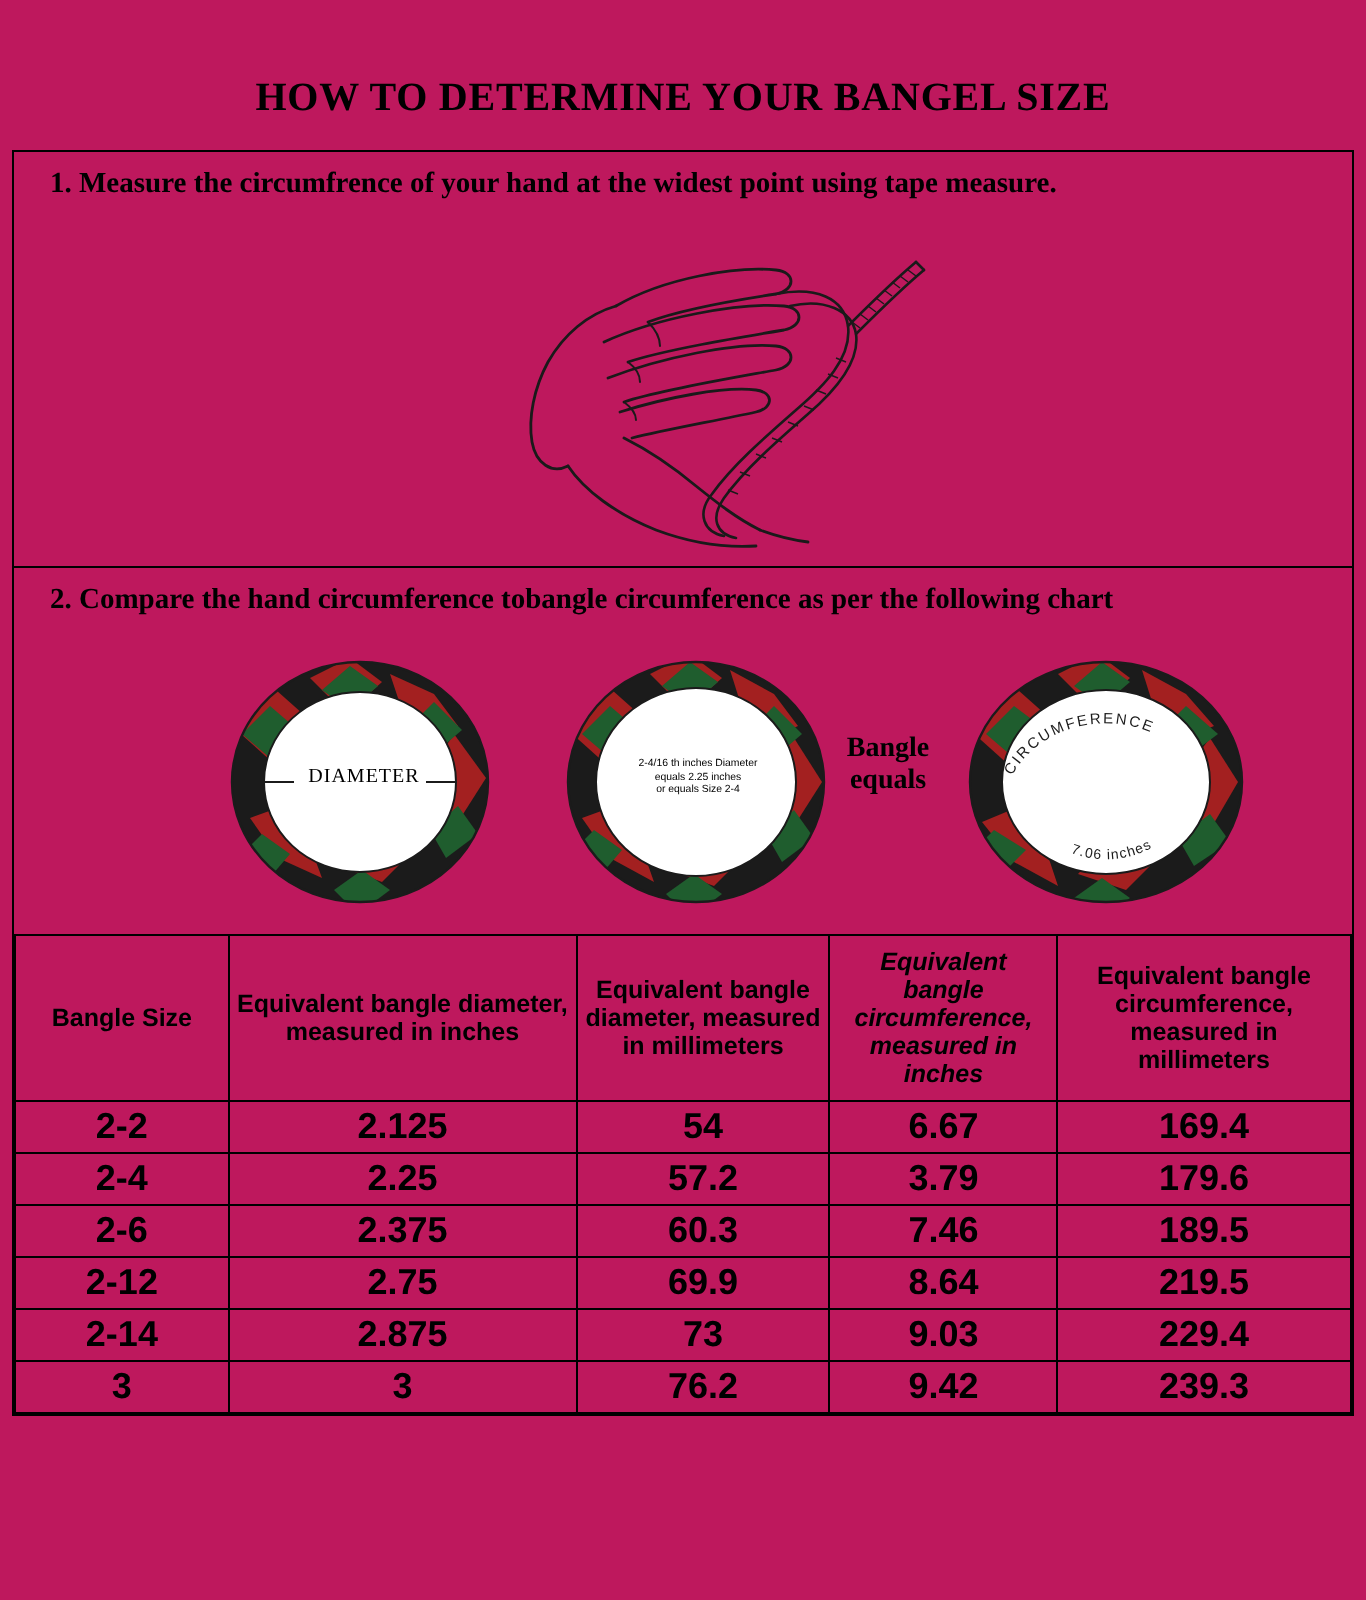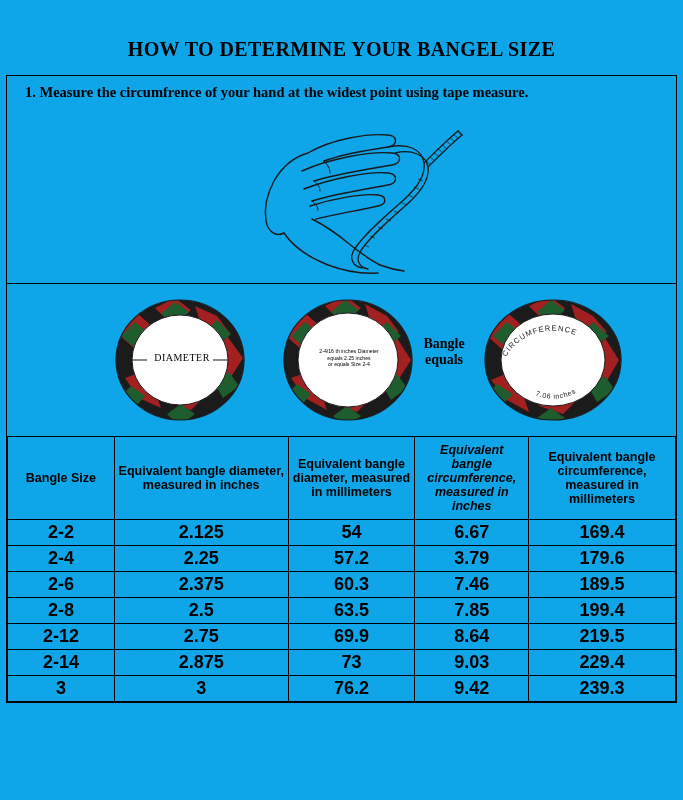--- a/index.html
+++ b/index.html
@@ -11,21 +11,21 @@
     width: 683px;
     height: 800px;
     font-family: "Liberation Serif", serif;
     color: #000000;
     overflow: hidden;
   }
   .page {
     position: relative;
     width: 683px;
     height: 800px;
-    background: #0ea5e9;
+    background: #be185d;
   }
   .title {
     text-align: center;
     font-family: "Liberation Serif", serif;
     font-size: 20px;
     font-weight: bold;
     letter-spacing: 0.4px;
     padding-top: 38px;
     padding-bottom: 14px;
   }
@@ -172,20 +172,21 @@
             <path d="M166 118 l5 2"></path>
               <path d="M158 127 l5 2"></path>
               <path d="M152 136 l5 2"></path>
           </g>
         </svg>
       </div>
     </div>
 
     <div class="sec-divider"></div>
 
+    <div class="step">2. Compare the hand circumference tobangle circumference as per the following chart</div>
 
     <div class="rings-area">
 
       <div class="ring" style="left:98px;">
         <svg width="150" height="136" viewBox="0 0 150 136">
           <defs>
             <clipPath id="clip1">
                 <ellipse cx="75" cy="68" rx="64" ry="60"></ellipse>
               </clipPath>
           </defs>
@@ -322,27 +323,20 @@
           <td>179.6</td>
         </tr>
         <tr>
           <td>2-6</td>
           <td>2.375</td>
           <td>60.3</td>
           <td>7.46</td>
           <td>189.5</td>
         </tr>
         <tr>
-          <td>2-8</td>
-          <td>2.5</td>
-          <td>63.5</td>
-          <td>7.85</td>
-          <td>199.4</td>
-        </tr>
-        <tr>
           <td>2-12</td>
           <td>2.75</td>
           <td>69.9</td>
           <td>8.64</td>
           <td>219.5</td>
         </tr>
         <tr>
           <td>2-14</td>
           <td>2.875</td>
           <td>73</td>

